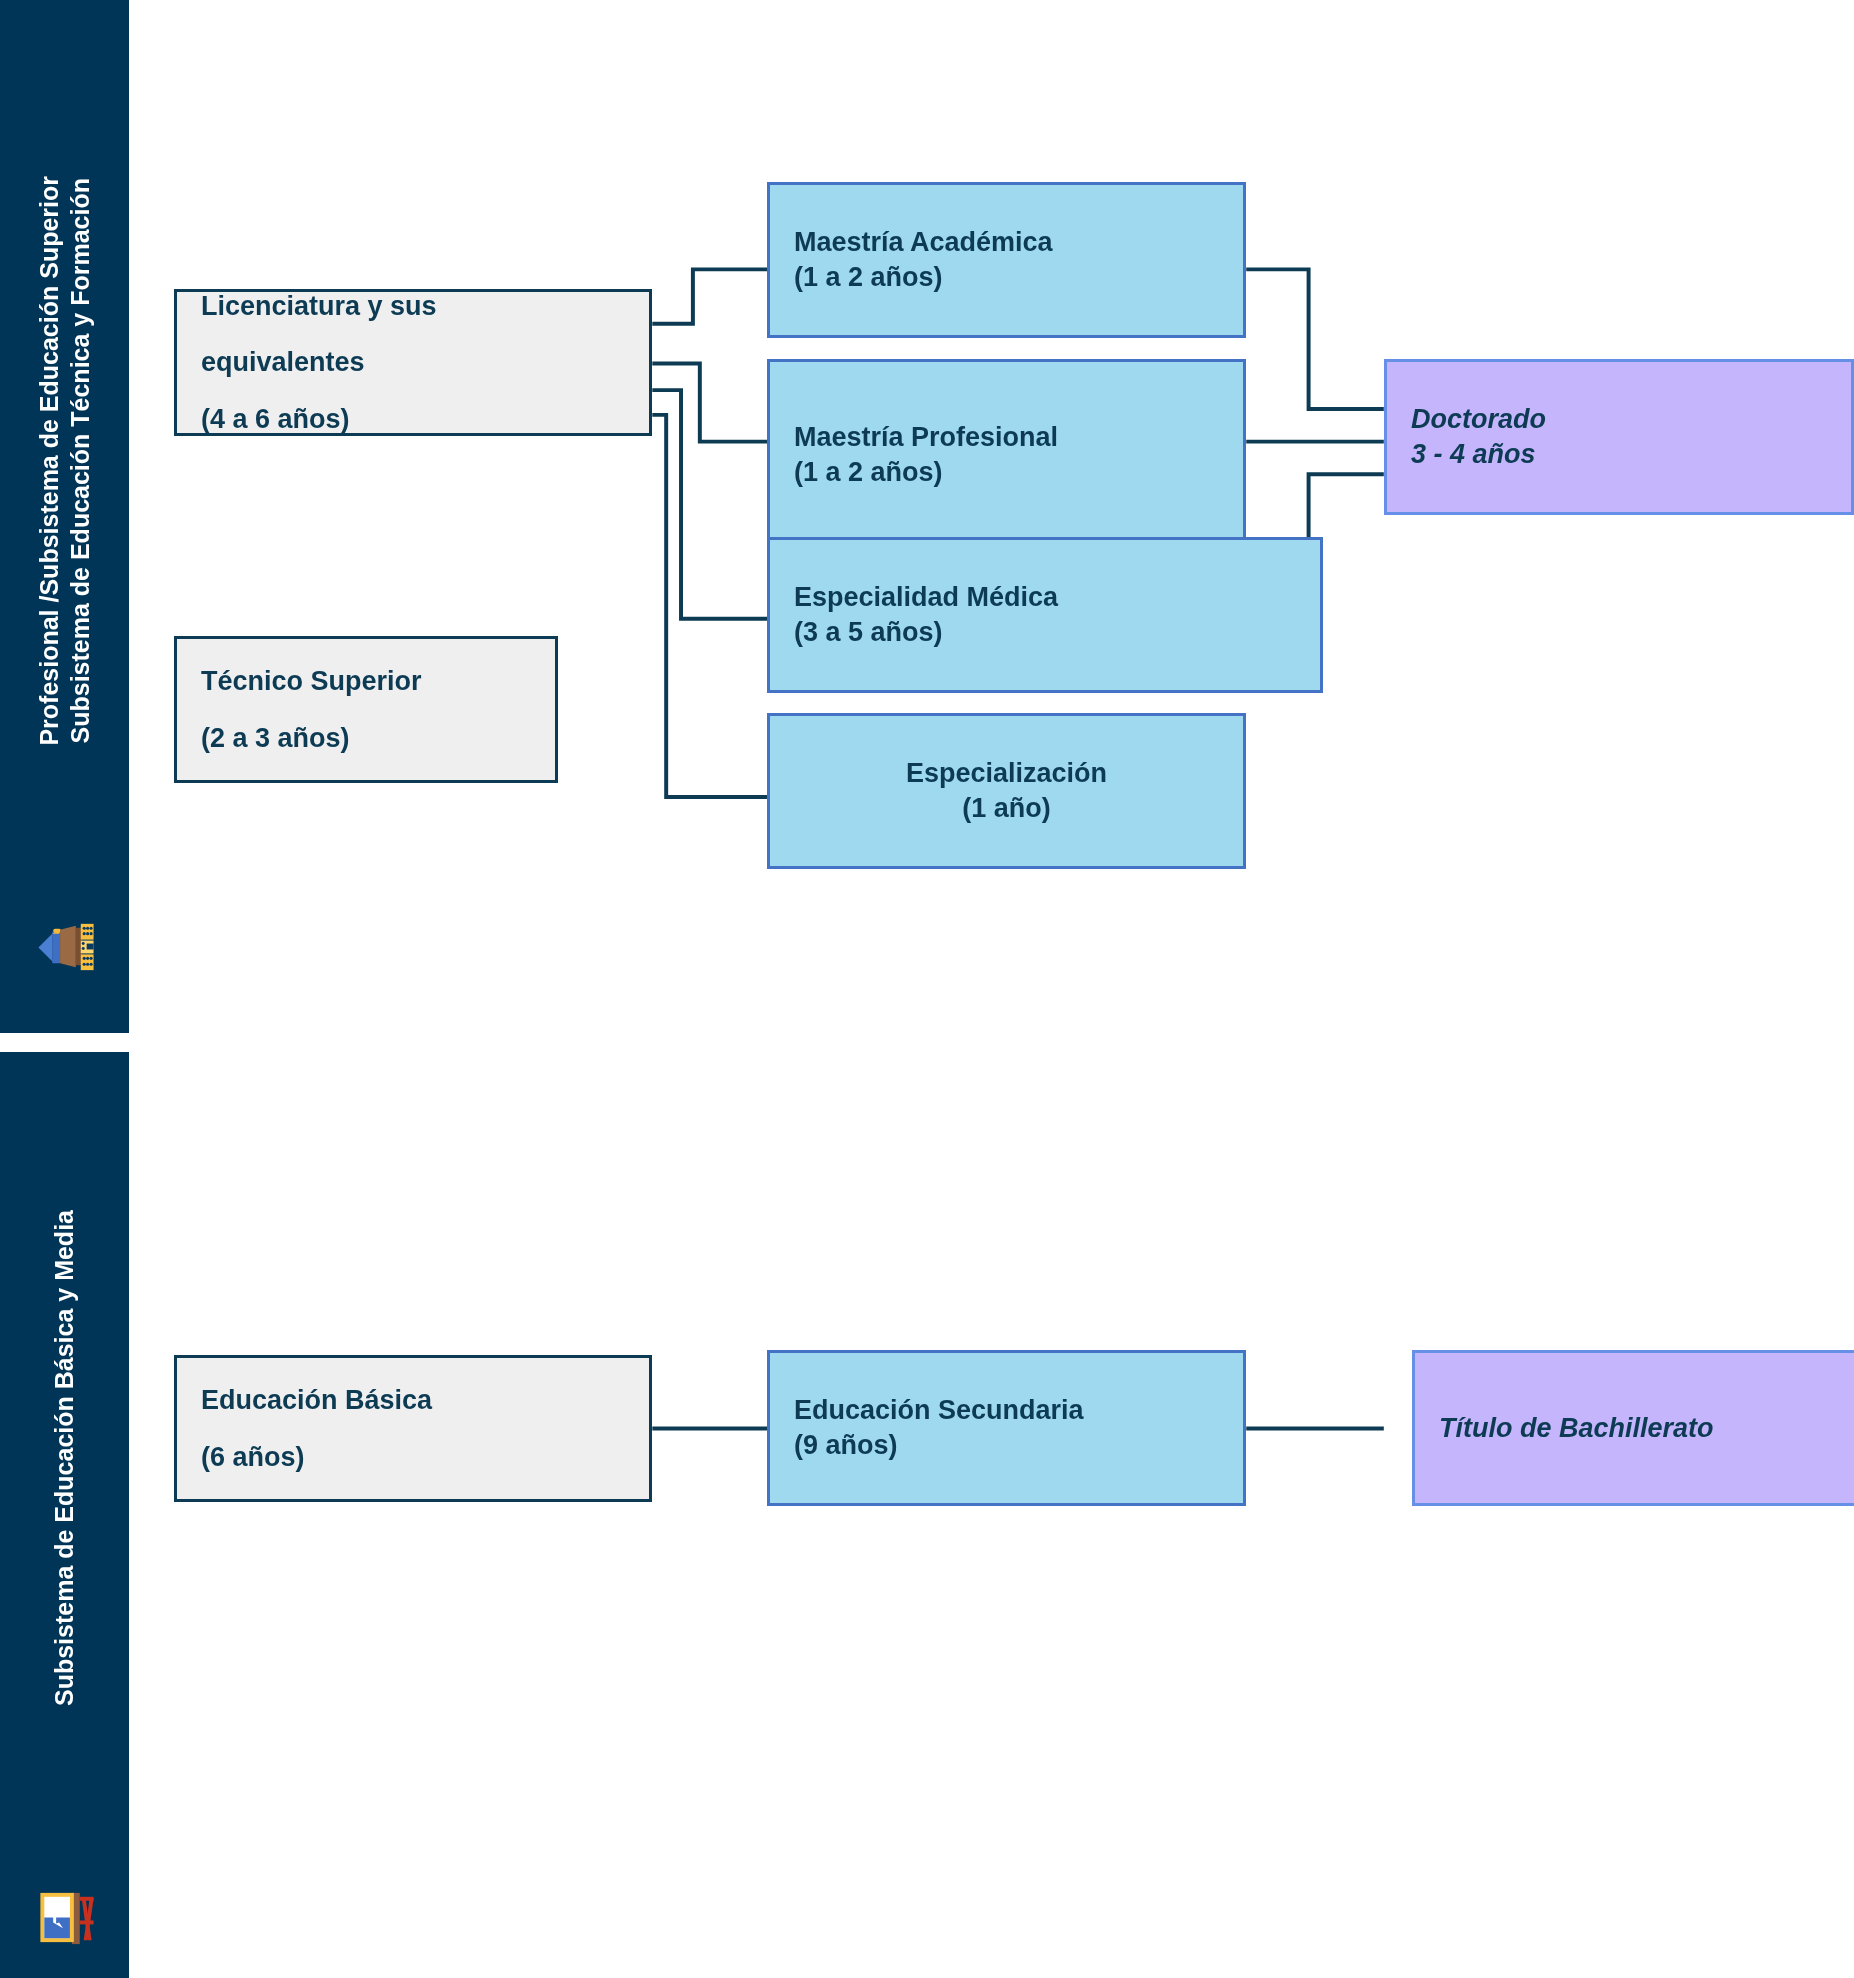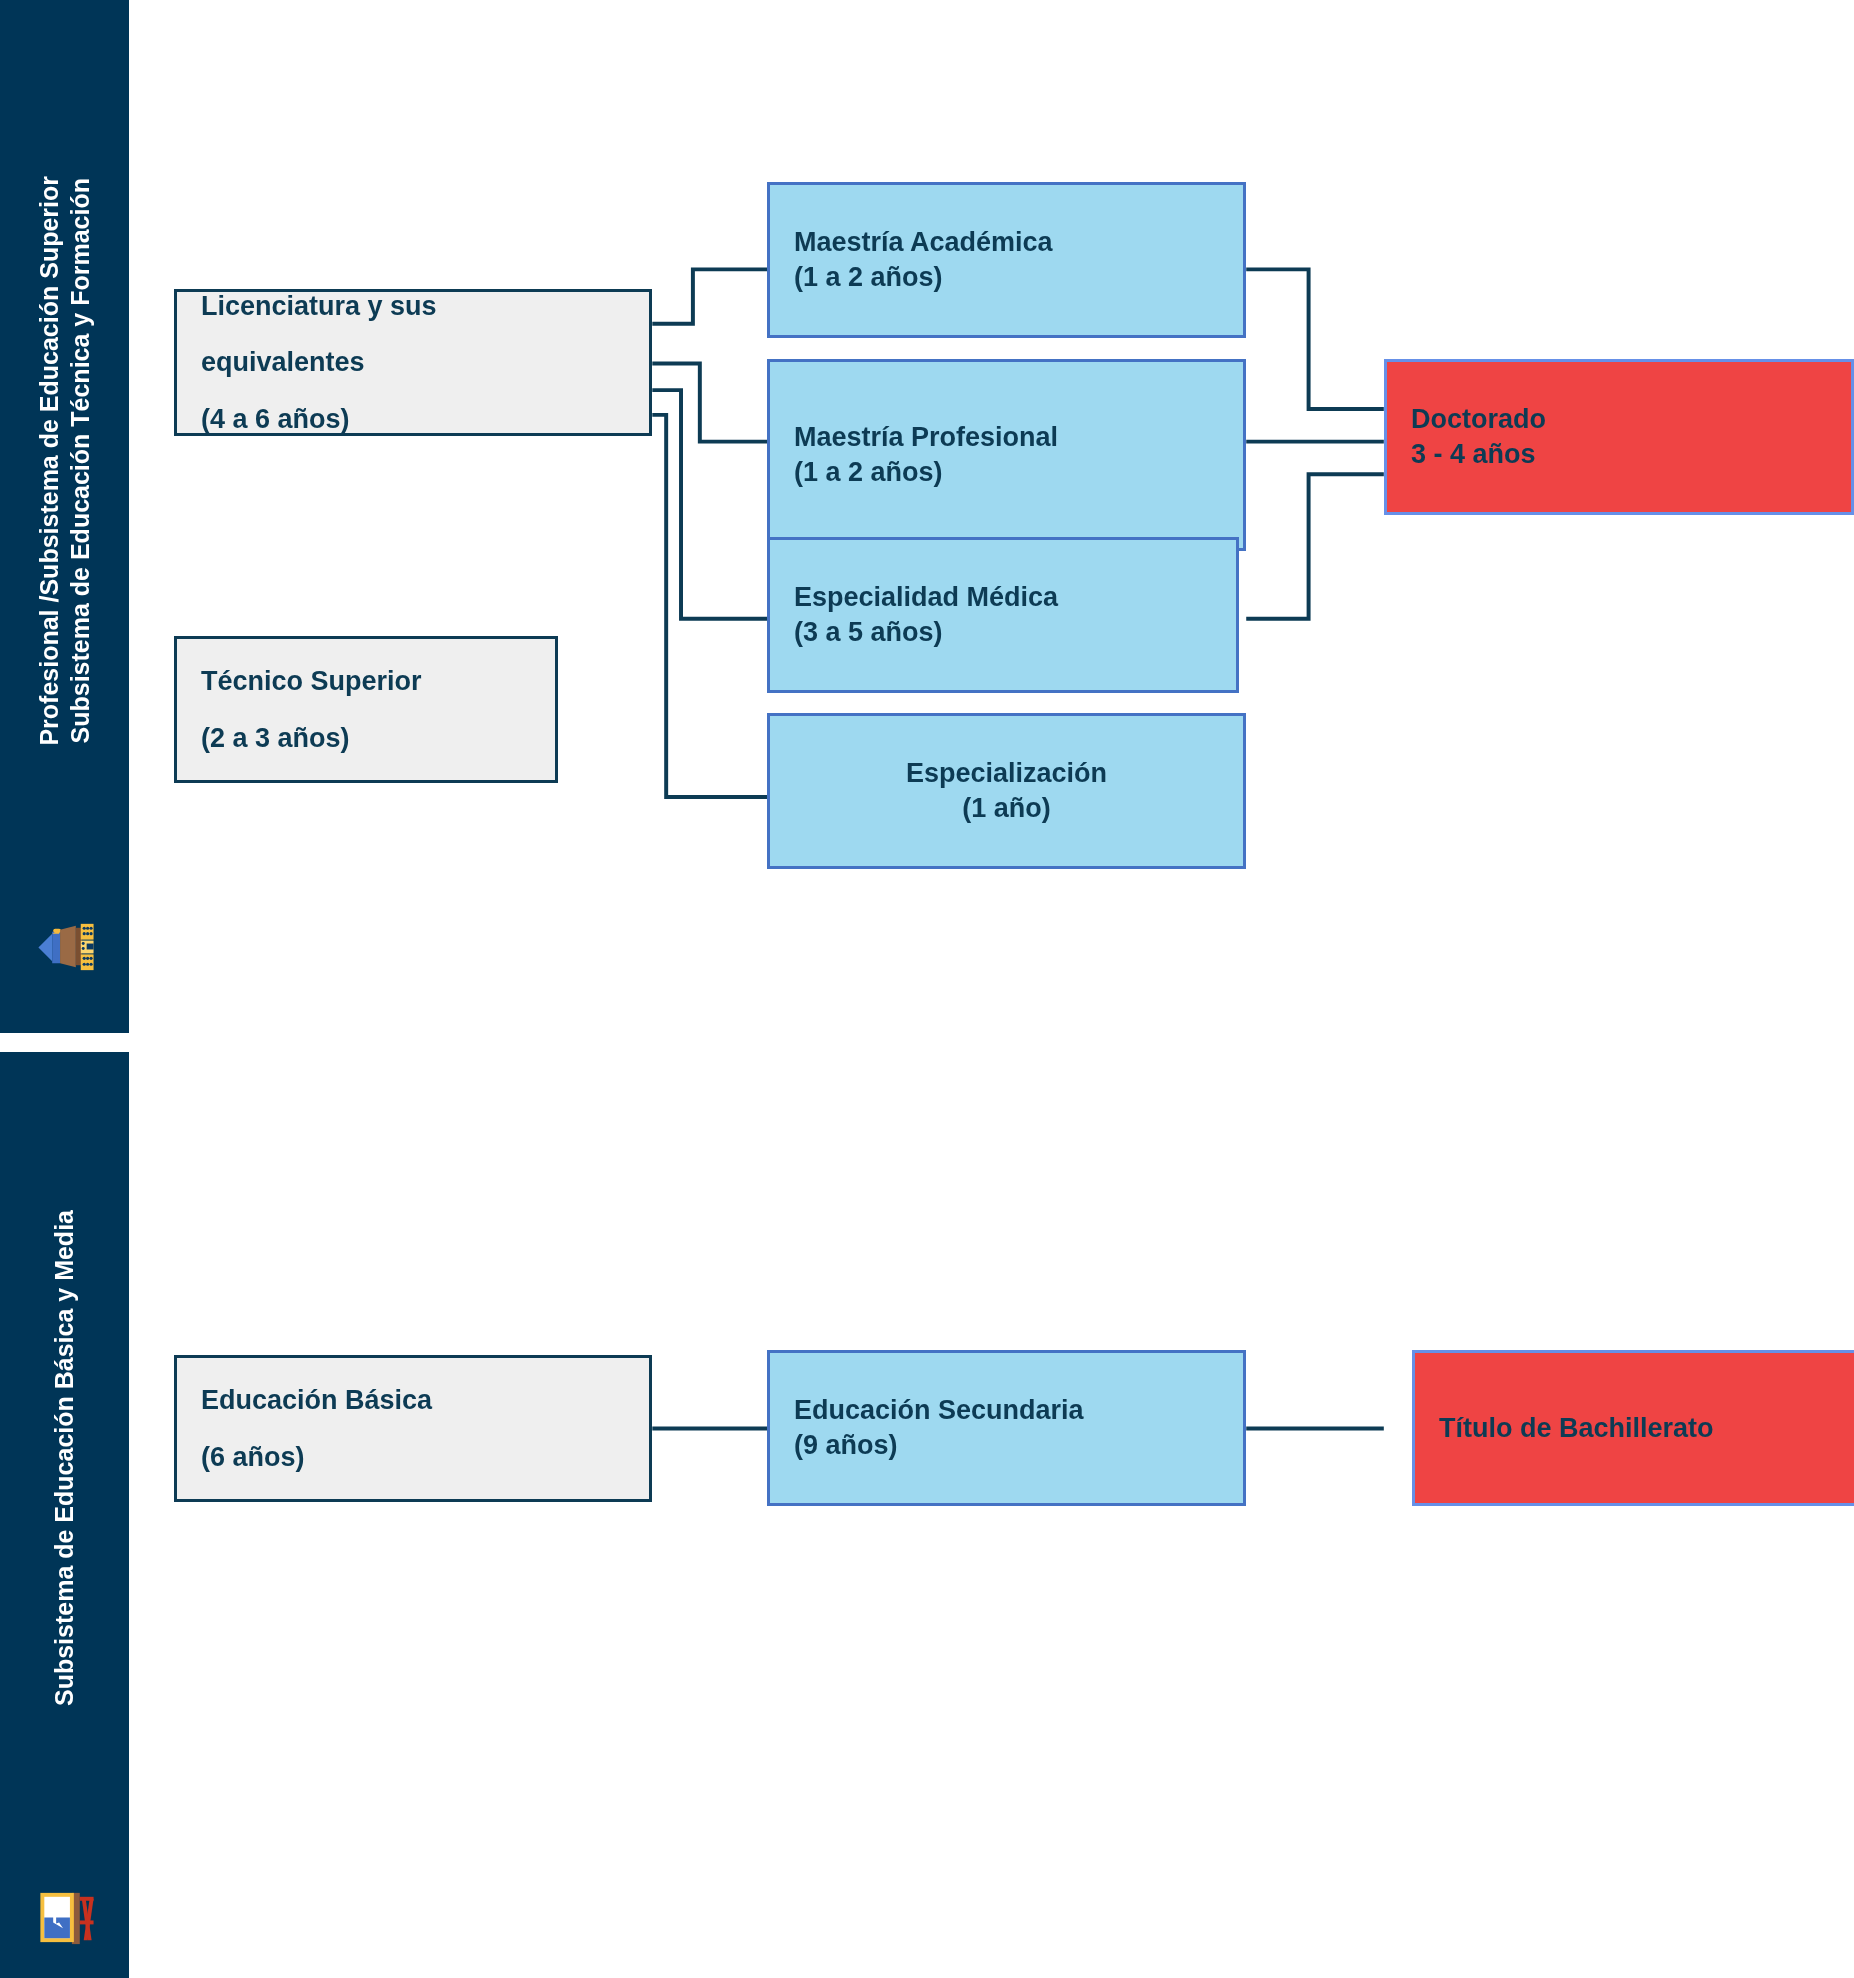--- a/index.html
+++ b/index.html
@@ -88,22 +88,23 @@
   .node.grey {
     background: #efefef;
     border: 3px solid #0d3b54;
     gap: 22px;
   }
   .node.blue {
     background: #9ed9f0;
     border: 3px solid #4472c4;
   }
   .node.purple {
-    background: #ef4444;
+    background: #c4b5fd;
     border: 3px solid #6690e8;
+    font-style: italic;
   }
   .node.center-text {
     align-items: flex-start;
     text-align: center;
     margin-left: 28px;
   }
 </style>
 </head>
 <body>
 
@@ -210,21 +211,21 @@
   <div class="node blue" style="left:767px; top:182px; width:479px; height:156px;">
     <span class="ln">Maestría Académica</span>
     <span class="ln">(1 a 2 años)</span>
   </div>
 
   <div class="node blue" style="left:767px; top:359px; width:479px; height:192px;">
     <span class="ln">Maestría Profesional</span>
     <span class="ln">(1 a 2 años)</span>
   </div>
 
-  <div class="node blue" style="left:767px; top:537px; width:472px; height:156px;">
+  <div class="node blue" style="left:767px; top:537px; width:556px; height:156px;">
     <span class="ln">Especialidad Médica</span>
     <span class="ln">(3 a 5 años)</span>
   </div>
 
   <div class="node blue" style="left:767px; top:713px; width:479px; height:156px;text-align:center;">
     <span class="ln">Especialización</span>
     <span class="ln">(1 año)</span>
   </div>
 
   <div class="node purple" style="left:1384px; top:359px; width:470px; height:156px;">

